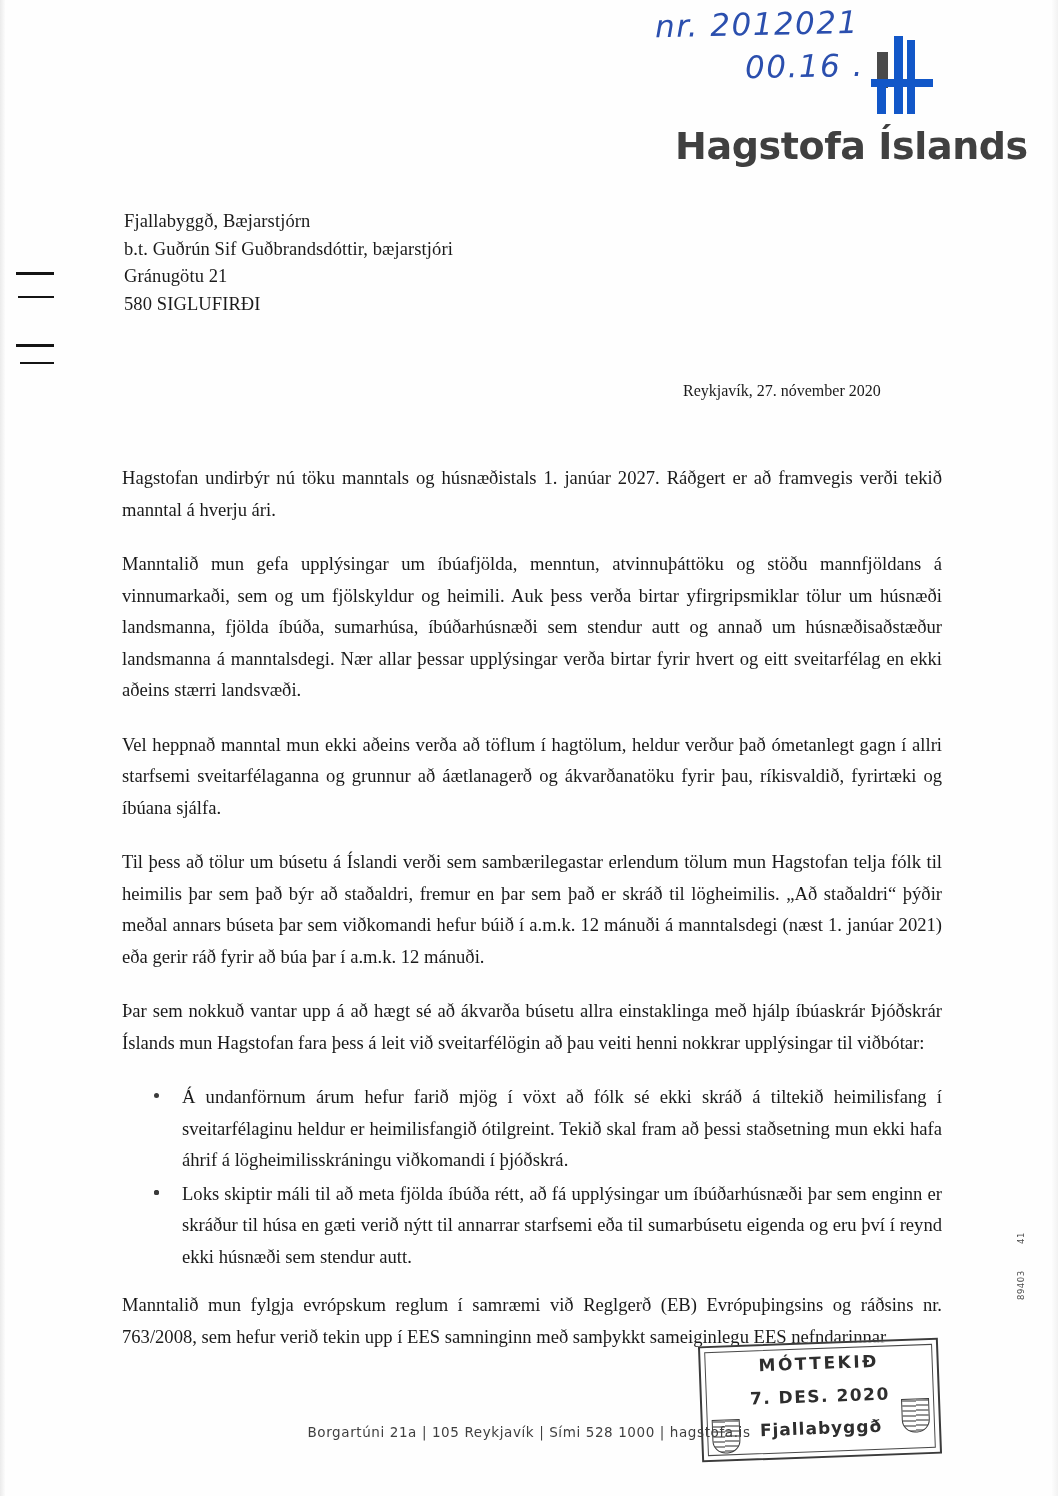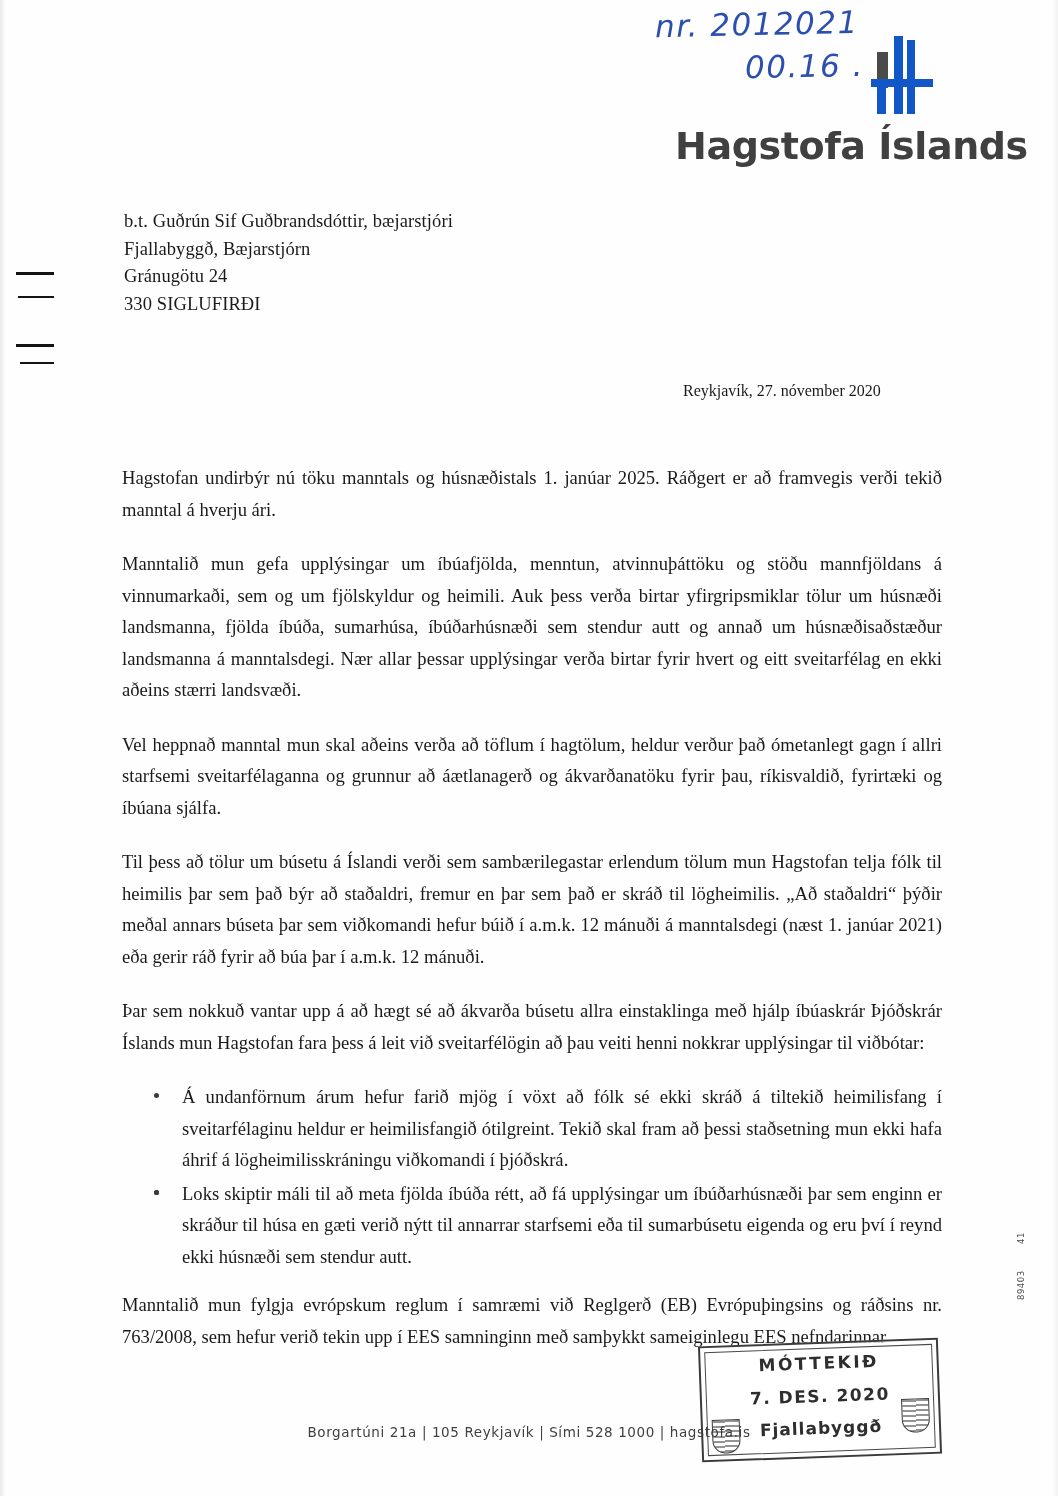--- a/index.html
+++ b/index.html
@@ -226,32 +226,32 @@
     </div>
     <div id="logo-wordmark">Hagstofa Íslands</div>
   </div>
 
   <div class="punch-mark" style="left:16px; top:272px; width:38px; height:3px;"></div>
   <div class="punch-mark" style="left:18px; top:296px; width:36px; height:2px;"></div>
   <div class="punch-mark" style="left:16px; top:344px; width:38px; height:3px;"></div>
   <div class="punch-mark" style="left:20px; top:362px; width:34px; height:2px;"></div>
 
   <div id="address-block">
+    <div>Fjallabyggð, Bæjarstjórn</div>
     <div>b.t. Guðrún Sif Guðbrandsdóttir, bæjarstjóri</div>
-    <div>Fjallabyggð, Bæjarstjórn</div>
-    <div>Gránugötu 24</div>
-    <div>330 SIGLUFIRÐI</div>
+    <div>Gránugötu 21</div>
+    <div>580 SIGLUFIRÐI</div>
   </div>
 
   <div id="date-line">Reykjavík, 27. nóvember 2020</div>
 
   <div id="body-block">
-    <p class="para">Hagstofan undirbýr nú töku manntals og húsnæðistals 1. janúar 2025. Ráðgert er að framvegis verði tekið manntal á hverju ári.</p>
+    <p class="para">Hagstofan undirbýr nú töku manntals og húsnæðistals 1. janúar 2027. Ráðgert er að framvegis verði tekið manntal á hverju ári.</p>
     <p class="para">Manntalið mun gefa upplýsingar um íbúafjölda, menntun, atvinnuþáttöku og stöðu mannfjöldans á vinnumarkaði, sem og um fjölskyldur og heimili. Auk þess verða birtar yfirgripsmiklar tölur um húsnæði landsmanna, fjölda íbúða, sumarhúsa, íbúðarhúsnæði sem stendur autt og annað um húsnæðisaðstæður landsmanna á manntalsdegi. Nær allar þessar upplýsingar verða birtar fyrir hvert og eitt sveitarfélag en ekki aðeins stærri landsvæði.</p>
-    <p class="para">Vel heppnað manntal mun skal aðeins verða að töflum í hagtölum, heldur verður það ómetanlegt gagn í allri starfsemi sveitarfélaganna og grunnur að áætlanagerð og ákvarðanatöku fyrir þau, ríkisvaldið, fyrirtæki og íbúana sjálfa.</p>
+    <p class="para">Vel heppnað manntal mun ekki aðeins verða að töflum í hagtölum, heldur verður það ómetanlegt gagn í allri starfsemi sveitarfélaganna og grunnur að áætlanagerð og ákvarðanatöku fyrir þau, ríkisvaldið, fyrirtæki og íbúana sjálfa.</p>
     <p class="para">Til þess að tölur um búsetu á Íslandi verði sem sambærilegastar erlendum tölum mun Hagstofan telja fólk til heimilis þar sem það býr að staðaldri, fremur en þar sem það er skráð til lögheimilis. „Að staðaldri“ þýðir meðal annars búseta þar sem viðkomandi hefur búið í a.m.k. 12 mánuði á manntalsdegi (næst 1. janúar 2021) eða gerir ráð fyrir að búa þar í a.m.k. 12 mánuði.</p>
     <p class="para">Þar sem nokkuð vantar upp á að hægt sé að ákvarða búsetu allra einstaklinga með hjálp íbúaskrár Þjóðskrár Íslands mun Hagstofan fara þess á leit við sveitarfélögin að þau veiti henni nokkrar upplýsingar til viðbótar:</p>
 
     <ul class="bullets">
       <li>
         <span class="dot"></span>
         <span>Á undanförnum árum hefur farið mjög í vöxt að fólk sé ekki skráð á tiltekið heimilisfang í sveitarfélaginu heldur er heimilisfangið ótilgreint. Tekið skal fram að þessi staðsetning mun ekki hafa áhrif á lögheimilisskráningu viðkomandi í þjóðskrá.</span>
       </li>
       <li>
         <span class="dot"></span>

